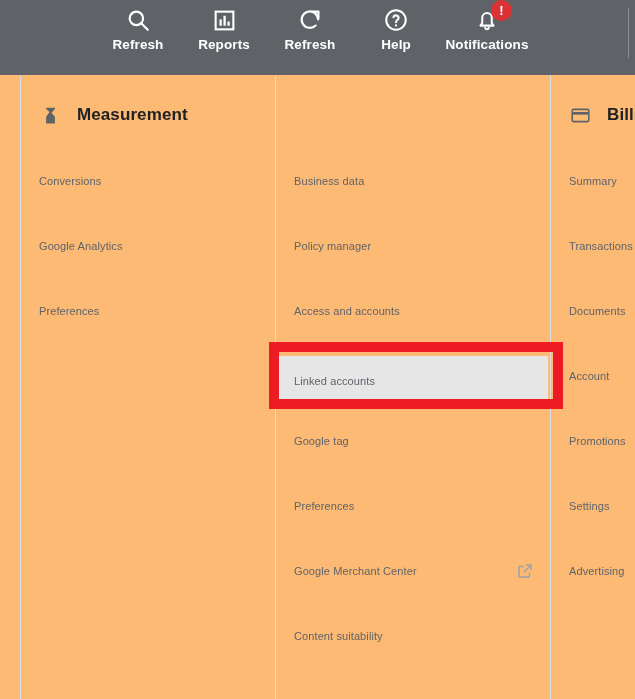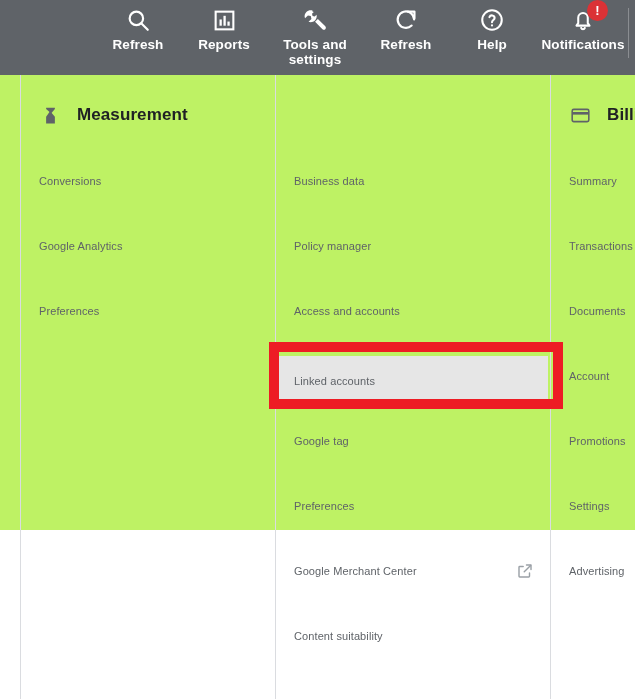--- a/index.html
+++ b/index.html
@@ -82,22 +82,22 @@
     height: 50px;
     background: #8a8d91;
   }
 
   
   #panel {
     position: absolute;
     left: 0;
     top: 75px;
     width: 635px;
-    height: 455px;
-    background: #bef264;
+    height: 624px;
+    background: #fdba74;
   }
   .column {
     position: absolute;
     top: 0;
     height: 624px;
     border-left: 1px solid #dadce0;
     box-sizing: border-box;
   }
   #col-measurement { left: 20px;  width: 255px; }
   #col-setup       { left: 275px; width: 275px; }
@@ -197,29 +197,20 @@
         <svg viewBox="0 0 24 24" width="25" height="25" fill="none" stroke="currentColor" stroke-width="2">
           <rect x="3.5" y="3.5" width="17" height="17"></rect>
           <rect x="7.2" y="11" width="2.2" height="6" fill="currentColor" stroke="none"></rect>
           <rect x="11" y="7.5" width="2.2" height="9.5" fill="currentColor" stroke="none"></rect>
           <rect x="14.8" y="13" width="2.2" height="4" fill="currentColor" stroke="none"></rect>
         </svg>
       </span>
       <span class="tb-label">Reports</span>
     </div>
 
-    <div class="tb-item wide">
-      <span class="tb-icon">
-        <svg viewBox="0 0 24 24" width="27" height="27" fill="currentColor">
-          <path d="M9.3 3.1c-1.9-.6-4 -.1-5.4 1.3C2.3 5.9 1.9 8.2 2.7 10.1l2.6-2.6 2.5 .6 .6 2.5-2.6 2.6c1.9 .8 4.2 .4 5.7-1.1 1.4-1.4 1.9-3.4 1.4-5.2l-1.6 1.6-1.9-.5-.5-1.9 1.6-1.6c-.4-.2-.8-.3-1.2-.4z"></path>
-          <path d="M11.6 13.1l6.6 6.6c.7.7 1.8.7 2.5 0 .7-.7.7-1.8 0-2.5l-6.6-6.6"></path>
-        </svg>
-      </span>
-      <span class="tb-label">Tools and settings</span>
-    </div>
 
     <div class="tb-item">
       <span class="tb-icon">
         <svg viewBox="0 0 24 24" width="26" height="26" fill="none" stroke="currentColor" stroke-width="2">
           <path d="M19.5 11.5a7.6 7.6 0 1 0 -2.3 5.6" stroke-linecap="round"></path>
           <polyline points="13.6,4.2 19.8,4.2 19.8,10.4" stroke-linecap="round" stroke-linejoin="round"></polyline>
         </svg>
       </span>
       <span class="tb-label">Refresh</span>
     </div>

